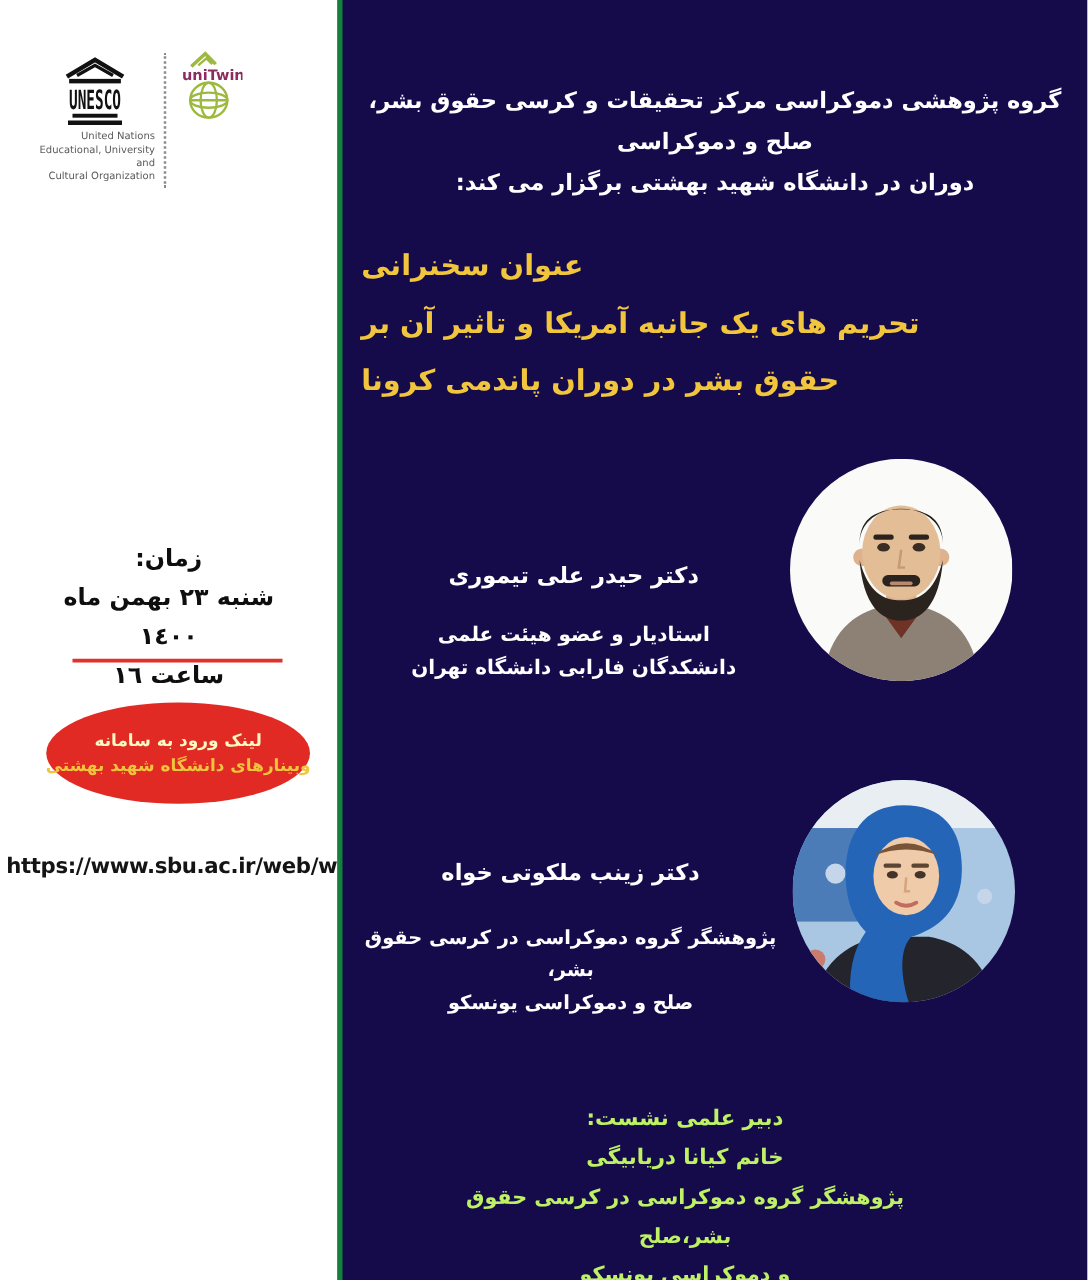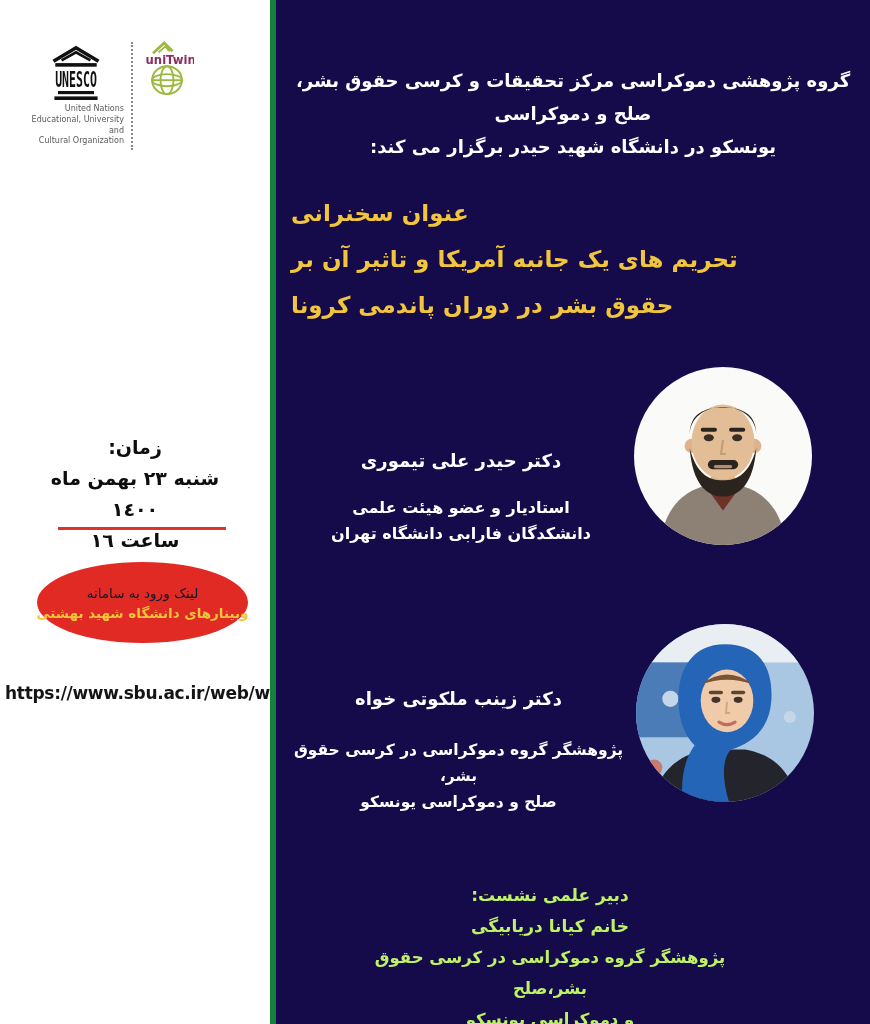--- a/index.html
+++ b/index.html
@@ -3,21 +3,21 @@
 <meta charset="utf-8">
 <style>
   html,body{margin:0;padding:0;background:#ffffff;}
   #poster{
     position:relative;width:870px;height:1024px;background:#ffffff;
     overflow:hidden;font-family:"DejaVu Sans",sans-serif;
   }
   .left-panel{position:absolute;left:0;top:0;width:270px;height:1024px;background:#ffffff;}
   .right-panel{
     position:absolute;left:270px;top:0;width:600px;height:1024px;
-    background:#150b4b;border-left:6px solid #15803d;box-sizing:border-box;
+    background:#150b4b;border-left:4px solid #15803d;box-sizing:border-box;
   }
   
   .logo-area{position:absolute;left:28px;top:40px;width:236px;display:flex;align-items:flex-start;}
   .unesco-block{width:96px;text-align:center;}
   .unesco-block svg{display:block;margin:4px auto 2px auto;}
   .caption{font-size:8px;line-height:1.35;color:#5b5b5e;}
   .caption.right{text-align:right;}
   .caption.left{text-align:left;}
   .dotted-divider{border-left:2px dotted #8a8a8a;height:108px;margin:2px 7px 0 7px;}
   .unitwin-block{width:124px;}
@@ -27,21 +27,21 @@
     position:absolute;left:25px;top:432px;width:220px;text-align:center;
     direction:rtl;color:#0e0e0e;font-weight:bold;font-size:19px;line-height:31px;
   }
   .red-rule{position:absolute;left:58px;top:527px;width:168px;height:3px;background:#e0312d;}
   
   .link-oval{
     position:absolute;left:37px;top:562px;width:211px;height:81px;background:#e22a24;
     border-radius:50%;display:flex;flex-direction:column;justify-content:center;
     align-items:center;direction:rtl;text-align:center;cursor:pointer;
   }
-  .oval-l1{color:#0f172a;font-weight:normal;font-size:13.5px;line-height:20px;white-space:nowrap;}
+  .oval-l1{color:#fef9c3;font-weight:bold;font-size:13.5px;line-height:20px;white-space:nowrap;}
   .oval-l2{color:#f0c53c;font-weight:bold;font-size:13.5px;line-height:20px;white-space:nowrap;}
   .url{
     position:absolute;left:5px;top:683px;width:264px;font-size:17px;font-weight:bold;
     color:#141414;letter-spacing:-0.3px;white-space:nowrap;
   }
   
   .intro{
     position:absolute;left:15px;right:15px;top:64px;text-align:center;direction:rtl;
     color:#ffffff;font-weight:bold;font-size:18px;line-height:33px;
   }
@@ -119,21 +119,21 @@
       <div class="oval-l2">وبینارهای دانشگاه شهید بهشتی</div>
     </div>
 
     <div class="url">https://www.sbu.ac.ir/web/webinar</div>
   </div>
 
   <div class="right-panel">
 
     <div class="intro">
       <div>گروه پژوهشی دموکراسی مرکز تحقیقات و کرسی حقوق بشر، صلح و دموکراسی</div>
-      <div>یونسکو در دانشگاه شهید حیدر  برگزار می کند:</div>
+      <div>دوران در دانشگاه شهید بهشتی  برگزار می کند:</div>
     </div>
 
     <div class="title">
       <div>عنوان سخنرانی</div>
       <div>تحریم های یک جانبه آمریکا و تاثیر آن بر</div>
       <div>حقوق بشر در دوران پاندمی کرونا</div>
     </div>
 
     <div class="speaker-text sp1">
       <div class="sp-name">دکتر حیدر علی تیموری</div>

